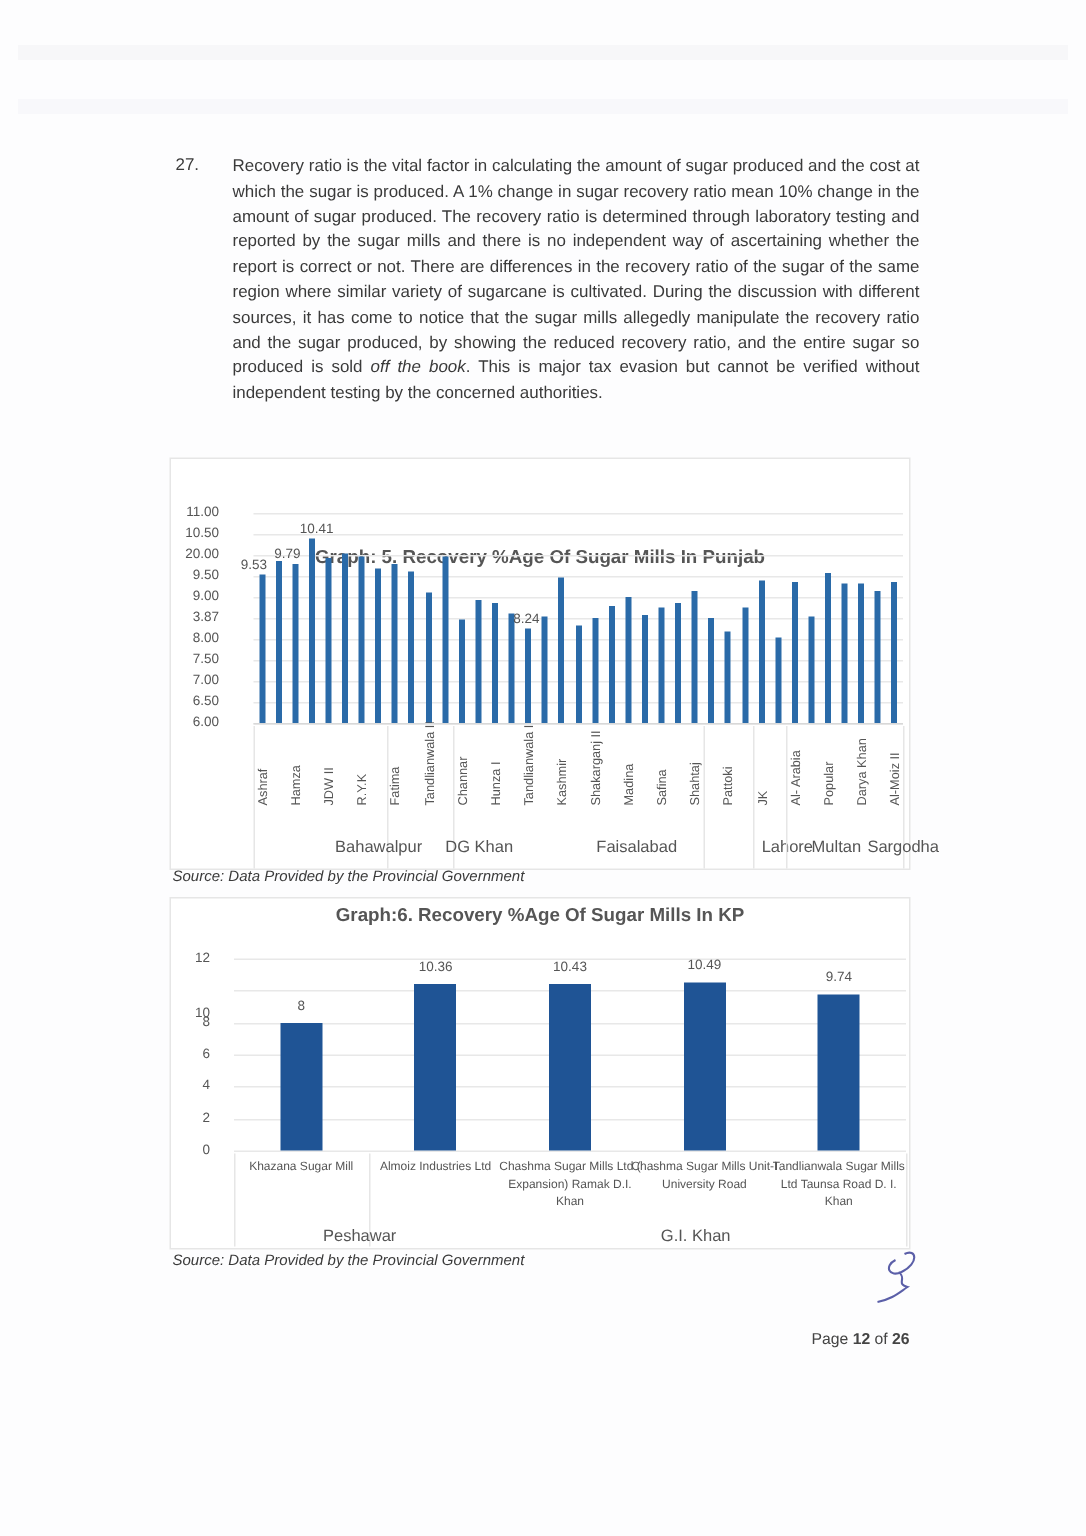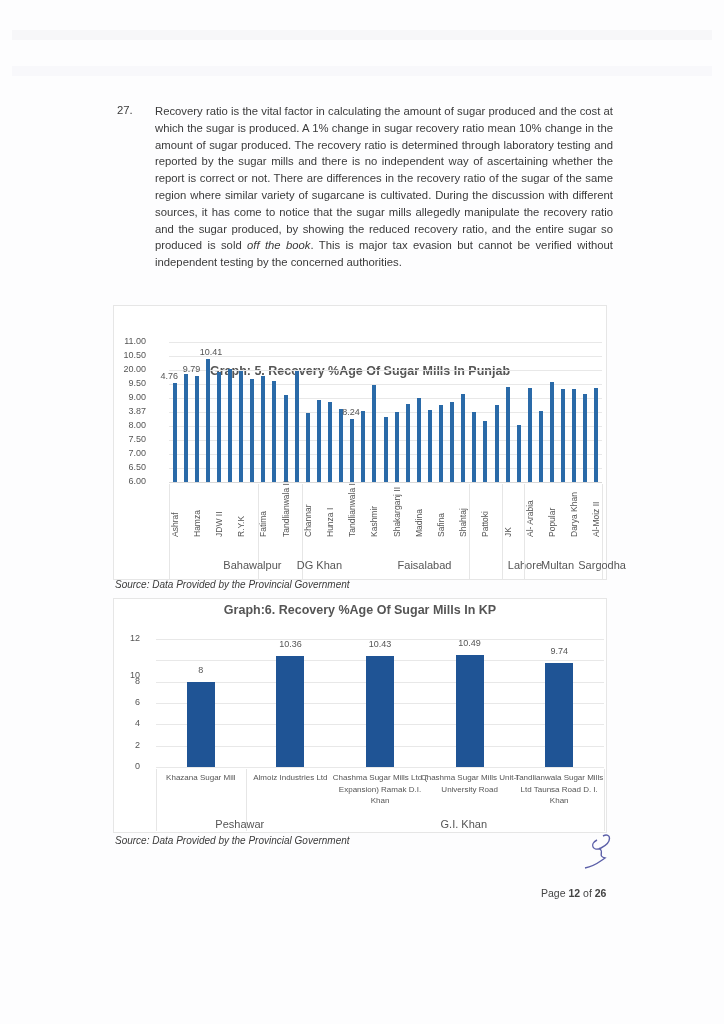--- a/index.html
+++ b/index.html
@@ -53,21 +53,21 @@
     <div class="ytick" style="left: 0px; top: 86px; width: 32px;">9.00</div>
     <div class="grid" style="left: 55px; width: 433px; top: 78px;"></div>
     <div class="ytick" style="left: 0px; top: 72px; width: 32px;">9.50</div>
     <div class="grid" style="left: 55px; width: 433px; top: 64px;"></div>
     <div class="ytick" style="left: 0px; top: 58px; width: 32px;">20.00</div>
     <div class="grid" style="left: 55px; width: 433px; top: 50px;"></div>
     <div class="ytick" style="left: 0px; top: 44px; width: 32px;">10.50</div>
     <div class="grid" style="left: 55px; width: 433px; top: 36px;"></div>
     <div class="ytick" style="left: 0px; top: 30px; width: 32px;">11.00</div>
     <div class="bar" style="left: 58.5513px; width: 4px; top: 77.16px; height: 98.84px;"></div>
-    <div class="dlabel" style="left: 46.5513px; top: 65.16px;">4.76</div>
+    <div class="dlabel" style="left: 46.5513px; top: 65.16px;">9.53</div>
     <div class="xlabel-v" style="left: 55.5513px; top: 231px;">Ashraf</div>
     <div class="bar" style="left: 69.6538px; width: 4px; top: 68.48px; height: 107.52px;"></div>
     <div class="bar" style="left: 80.7564px; width: 4px; top: 69.88px; height: 106.12px;"></div>
     <div class="dlabel" style="left: 68.7564px; top: 57.88px;">9.79</div>
     <div class="xlabel-v" style="left: 77.7564px; top: 231px;">Hamza</div>
     <div class="bar" style="left: 91.859px; width: 4px; top: 52.52px; height: 123.48px;"></div>
     <div class="dlabel" style="left: 85.859px; top: 40.52px;">10.41</div>
     <div class="bar" style="left: 102.962px; width: 4px; top: 65.96px; height: 110.04px;"></div>
     <div class="xlabel-v" style="left: 99.9615px; top: 231px;">JDW II</div>
     <div class="bar" style="left: 114.064px; width: 4px; top: 63.44px; height: 112.56px;"></div>

